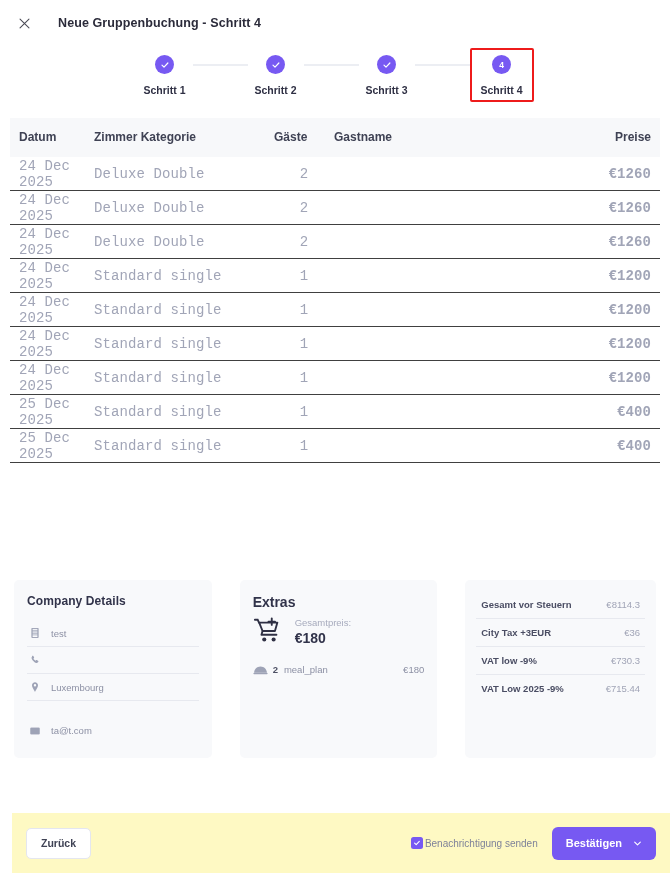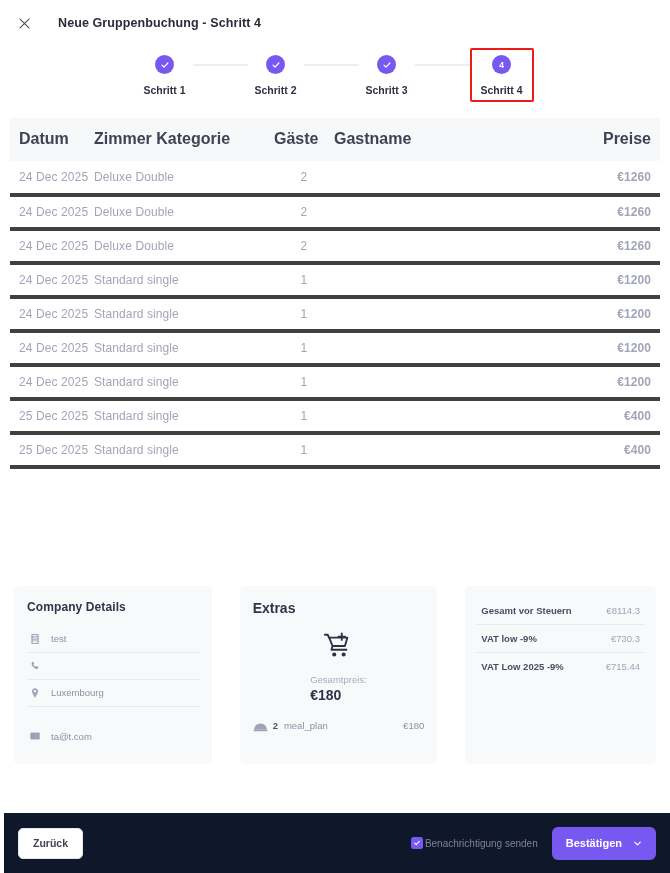--- a/index.html
+++ b/index.html
@@ -31,32 +31,32 @@
     color: #fff; font-size: 8.5px; font-weight: 700; position: relative; z-index: 2;
   }
   .step-dot svg { width: 10px; height: 10px; display: block; }
   .step-label { margin-top: 10px; font-size: 10.5px; font-weight: 600; color: #2f3044; white-space: nowrap; }
   .connector { flex: 0 0 55px; height: 2px; background: #eceef3; margin-top: 16px; }
 
   
   .table-wrap { flex: 0 0 auto; padding: 0 10px; }
   table.book-table { width: 100%; border-collapse: collapse; table-layout: fixed; }
   table.book-table thead th {
-    background: #f7f8fa; font-size: 16px; font-weight: 700; color: #3f4254;
+    background: #f7f8fa; font-size: 12px; font-weight: 700; color: #3f4254;
     text-align: left; padding: 12px 0 12px 0; height: 38px; vertical-align: middle;
   }
   table.book-table thead th.c-date { padding-left: 9px; width: 84px; }
   table.book-table thead th.c-cat  { width: 180px; }
   table.book-table thead th.c-guest{ width: 60px; text-align: left; }
   table.book-table thead th.c-name { width: auto; }
   table.book-table thead th.c-price{ width: 90px; text-align: right; padding-right: 9px; }
 
   table.book-table tbody td {
-    font-size: 12px; color: #a1a5b7; height: 34px; vertical-align: middle;
-    border-bottom: 4px solid #404040; letter-spacing: .1px;
+    font-size: 14px; color: #a1a5b7; height: 34px; vertical-align: middle;
+    border-bottom: 1px solid #404040; letter-spacing: .1px; font-family: Liberation Mono, monospace;
   }
   table.book-table tbody tr:first-child td { border-top: 1px solid transparent; }
   td.c-date { padding-left: 9px; }
   td.c-guest { text-align: center; }
   td.c-price { text-align: right; padding-right: 9px; color: #1fc8c8; font-weight: 700; font-size: 10.5px; }
 
   
   .cards { flex: 0 0 auto; display: flex; gap: 28px; padding: 0 14px; margin-top: 117px; }
   .card { background: #f8f9fb; border-radius: 5px; padding: 14px 13px; }
   .card-company { width: 205px; height: 178px; }
@@ -68,43 +68,43 @@
   .company-row {
     display: flex; align-items: center; gap: 10px;
     padding: 6px 2px 6px 2px; border-bottom: 1px solid #e7e9ef; min-height: 27px;
   }
   .company-row:last-child { border-bottom: none; margin-top: 16px; }
   .company-row .ci { width: 12px; height: 12px; flex: 0 0 12px; color: #9ea3b6; display: flex; align-items: center; justify-content: center; }
   .company-row .ci svg { width: 12px; height: 12px; fill: #9ea3b6; display: block; }
   .company-val { font-size: 9.5px; color: #8c90a4; }
 
   .extras-title { font-size: 14px; font-weight: 700; color: #31334a; }
-  .extras-head { display: flex; align-items: center; gap: 12px; margin-top: 15px; flex-direction: column; }
+  .extras-head { display: flex; align-items: center; gap: 12px; margin-top: 6px; }
   .cart-icon svg { width: 30px; height: 30px; display: block; }
   .extras-sum-label { font-size: 9.5px; color: #a7abbd; line-height: 1.4; }
   .extras-sum-value { font-size: 14px; font-weight: 700; color: #31334a; margin-top: 1px; }
   .extra-line { display: flex; align-items: center; margin-top: 17px; font-size: 9.5px; color: #8c90a4; }
   .extra-line .dome { width: 15px; height: 12px; margin-right: 5px; flex: 0 0 15px; }
   .extra-line .dome svg { width: 15px; height: 12px; fill: #9ea3b6; display: block; }
   .extra-qty { font-weight: 700; color: #4d5064; margin-right: 6px; font-size: 9.5px; }
   .extra-name { color: #8c90a4; }
   .extra-price { margin-left: auto; color: #8c90a4; font-size: 9.5px; }
 
   .total-row {
     display: flex; align-items: center; justify-content: space-between;
     padding: 8px 5px; border-bottom: 1px solid #e7e9ef; min-height: 27px;
   }
   .total-row:last-child { border-bottom: none; }
   .total-label { font-size: 9.5px; font-weight: 700; color: #4a4d63; }
   .total-value { font-size: 9.5px; color: #a0a4b6; }
 
   
   .footer {
-    position: absolute; left: 4px; right: 0; bottom: 0; height: 60px;
-    display: flex; align-items: center; padding: 0 14px; background: #0f172a;
+    position: absolute; left: 12px; right: 0; bottom: 0; height: 60px;
+    display: flex; align-items: center; padding: 0 14px; background: #fef9c3;
   }
   .btn-back {
     border: 1px solid #e4e6ef; background: #fff; border-radius: 5px;
     padding: 0 14px; height: 31px; font-size: 10.5px; font-weight: 600; color: #3f4254;
     cursor: pointer; font-family: inherit;
   }
   .footer-right { margin-left: auto; display: flex; align-items: center; gap: 14px; }
   .notify { display: flex; align-items: center; gap: 2px; cursor: pointer; }
   .cbox {
     width: 12px; height: 12px; border-radius: 2.5px; background: #7759f2;
@@ -331,20 +331,24 @@
         <span class="extra-price">€180</span>
       </div>
     </div>
 
     <div class="card card-totals">
       <div class="total-row">
         <span class="total-label">Gesamt vor Steuern</span>
         <span class="total-value">€8114.3</span>
       </div>
       <div class="total-row">
+        <span class="total-label">City Tax +3EUR</span>
+        <span class="total-value">€36</span>
+      </div>
+      <div class="total-row">
         <span class="total-label">VAT low -9%</span>
         <span class="total-value">€730.3</span>
       </div>
       <div class="total-row">
         <span class="total-label">VAT Low 2025 -9%</span>
         <span class="total-value">€715.44</span>
       </div>
     </div>
 
   </div>

